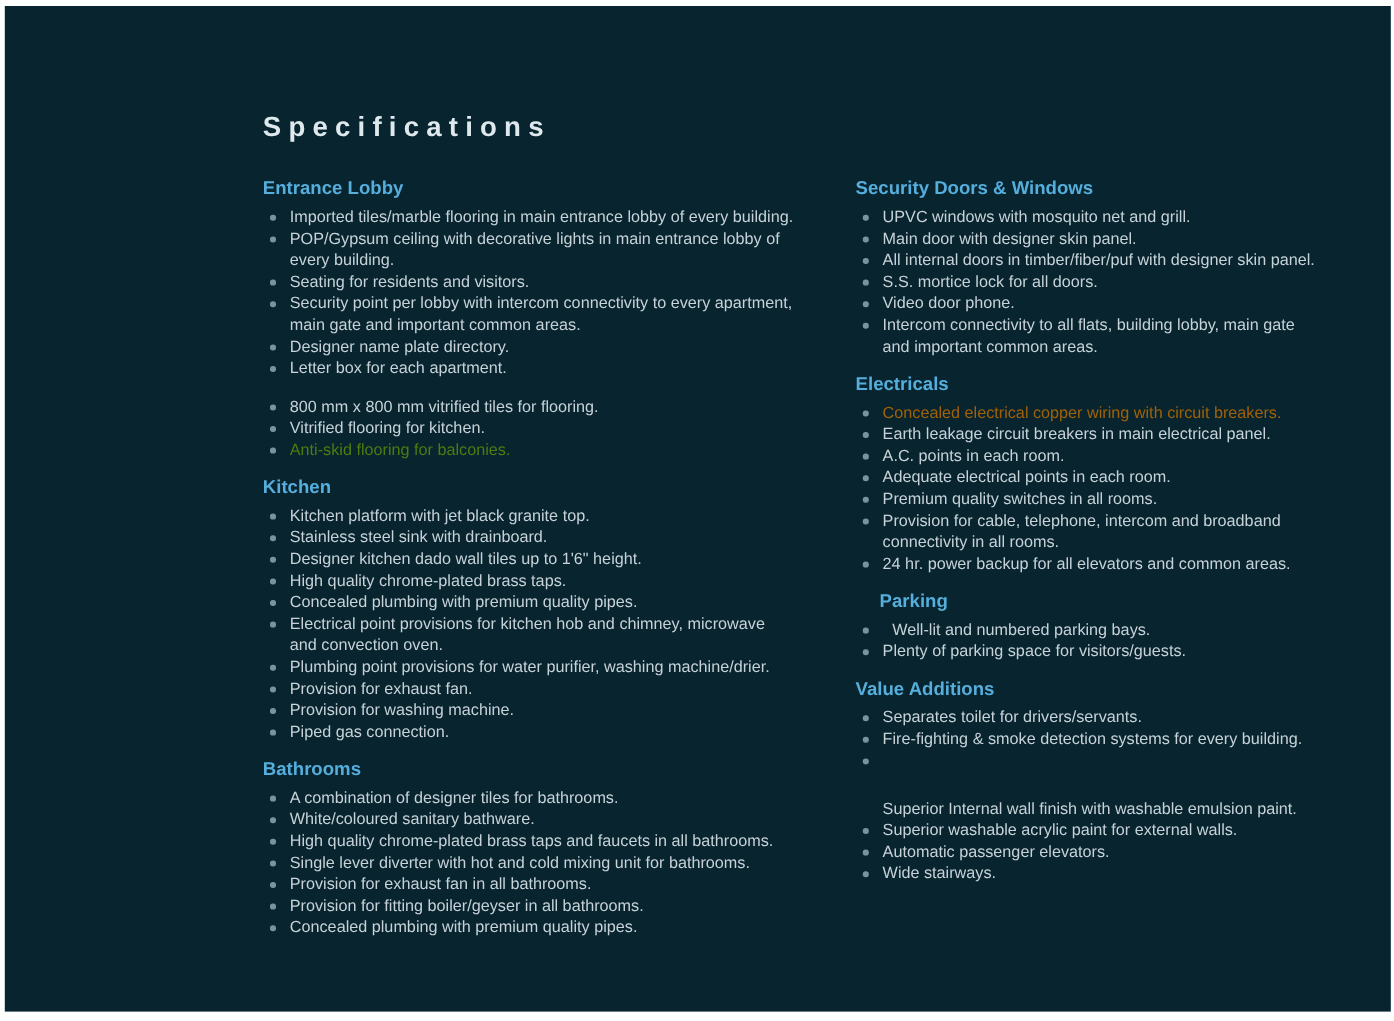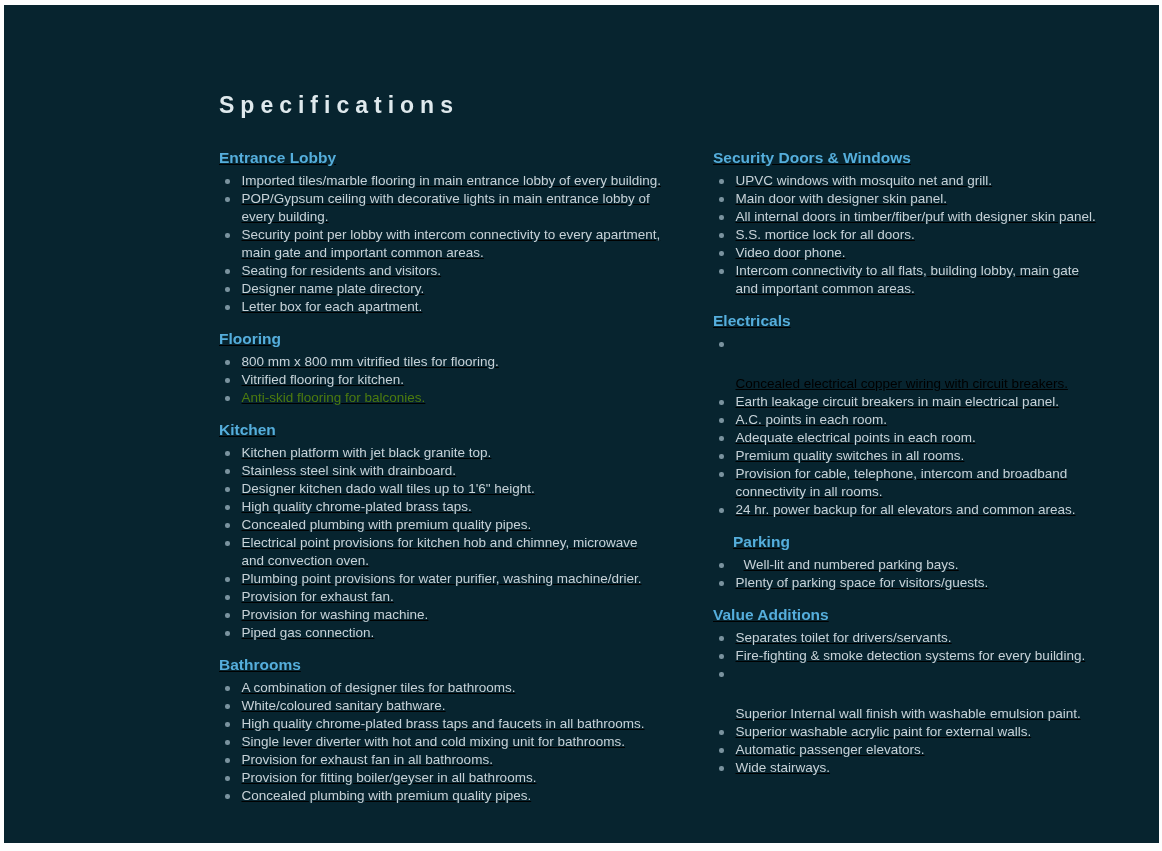--- a/index.html
+++ b/index.html
@@ -23,21 +23,21 @@
     letter-spacing: 6px;
     color: #dfe9ed;
     margin: 0;
   }
   .col {
     position: absolute;
     top: 149px;
   }
   .col-left  { left: 219px; width: 470px; }
   .col-right { left: 713px; width: 440px; }
-  .spec-section { margin: 0 0 14px 0; text-decoration: underline; }
+  .spec-section { margin: 0 0 14px 0; }
   .spec-heading {
     margin: 0 0 5px 0;
     font-size: 15.5px;
     font-weight: bold;
     line-height: 18px;
     color: #55aedc;
   }
   .spec-list {
     list-style: none;
     margin: 0; padding: 0;
@@ -77,39 +77,38 @@
           <span class="bullet" style="background: rgb(122, 147, 159);"></span>
           <span class="item-text" style="color: rgb(199, 210, 216);">Imported tiles/marble flooring in main entrance lobby of every building.</span>
         </li>
         <li>
           <span class="bullet" style="background: rgb(122, 147, 159);"></span>
           <span class="item-text" style="color: rgb(199, 210, 216);">POP/Gypsum ceiling with decorative lights in main entrance lobby of
 every building.</span>
         </li>
         <li>
           <span class="bullet" style="background: rgb(122, 147, 159);"></span>
+          <span class="item-text" style="color: rgb(199, 210, 216);">Seating for residents and visitors.</span>
+        </li>
+        <li>
+          <span class="bullet" style="background: rgb(122, 147, 159);"></span>
           <span class="item-text" style="color: rgb(199, 210, 216);">Security point per lobby with intercom connectivity to every apartment,
 main gate and important common areas.</span>
         </li>
         <li>
           <span class="bullet" style="background: rgb(122, 147, 159);"></span>
-          <span class="item-text" style="color: rgb(199, 210, 216);">Seating for residents and visitors.</span>
-        </li>
-        <li>
-          <span class="bullet" style="background: rgb(122, 147, 159);"></span>
           <span class="item-text" style="color: rgb(199, 210, 216);">Designer name plate directory.</span>
         </li>
         <li>
           <span class="bullet" style="background: rgb(122, 147, 159);"></span>
           <span class="item-text" style="color: rgb(199, 210, 216);">Letter box for each apartment.</span>
         </li>
       </ul>
     </section>
     <section class="spec-section">
-      <h2 class="spec-heading" style="color: rgb(85, 174, 220);">Flooring</h2>
       <ul class="spec-list">
         <li>
           <span class="bullet" style="background: rgb(122, 147, 159);"></span>
           <span class="item-text" style="color: rgb(199, 210, 216);">800 mm x 800 mm vitrified tiles for flooring.</span>
         </li>
         <li>
           <span class="bullet" style="background: rgb(122, 147, 159);"></span>
           <span class="item-text" style="color: rgb(199, 210, 216);">Vitrified flooring for kitchen.</span>
         </li>
         <li>
@@ -228,21 +227,21 @@
           <span class="item-text" style="color: rgb(199, 210, 216);">Intercom connectivity to all flats, building lobby, main gate
 and important common areas.</span>
         </li>
       </ul>
     </section>
     <section class="spec-section">
       <h2 class="spec-heading" style="color: rgb(85, 174, 220);">Electricals</h2>
       <ul class="spec-list">
         <li>
           <span class="bullet" style="background: rgb(122, 147, 159);"></span>
-          <span class="item-text" style="color: #000000; margin-top: 40px;">Concealed electrical copper wiring with circuit breakers.</span>
+          <span class="item-text" style="color: #a16207;">Concealed electrical copper wiring with circuit breakers.</span>
         </li>
         <li>
           <span class="bullet" style="background: rgb(122, 147, 159);"></span>
           <span class="item-text" style="color: rgb(199, 210, 216);">Earth leakage circuit breakers in main electrical panel.</span>
         </li>
         <li>
           <span class="bullet" style="background: rgb(122, 147, 159);"></span>
           <span class="item-text" style="color: rgb(199, 210, 216);">A.C. points in each room.</span>
         </li>
         <li>

